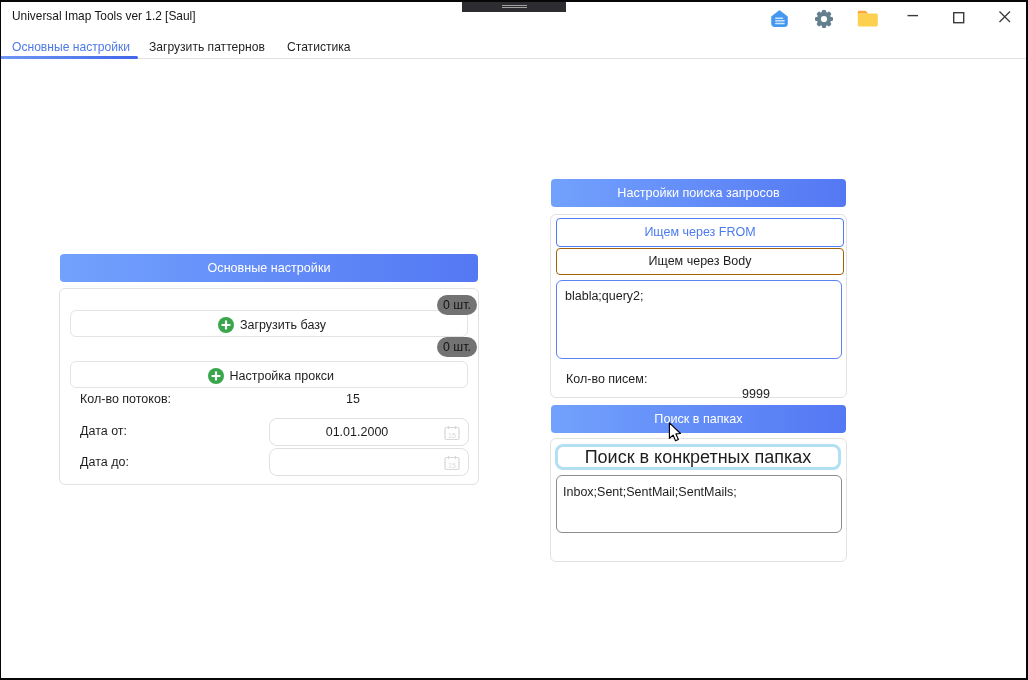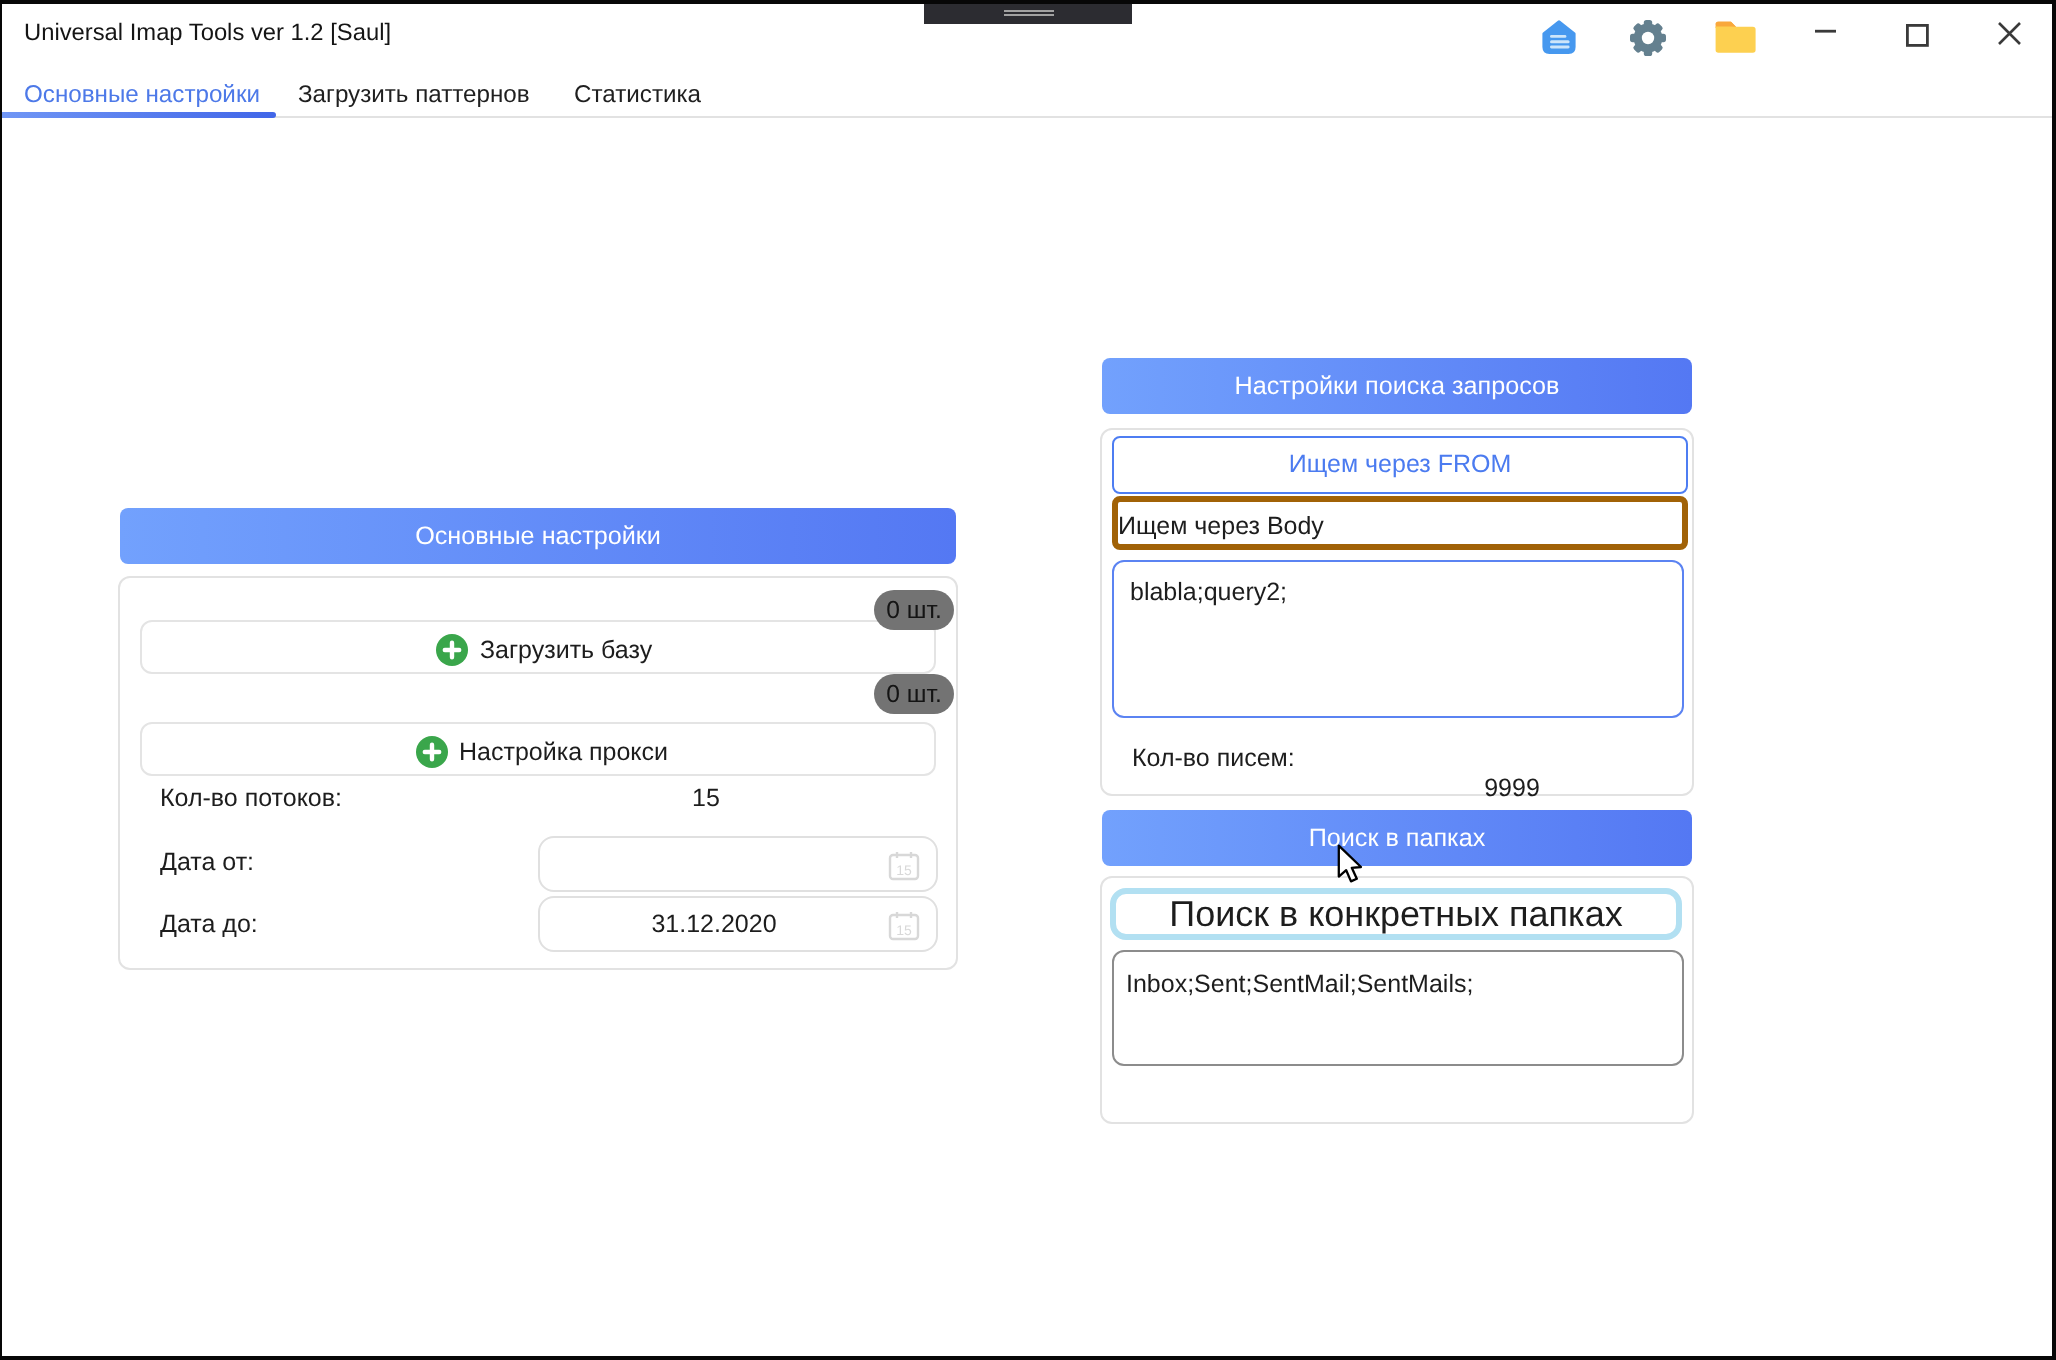--- a/index.html
+++ b/index.html
@@ -50,22 +50,22 @@
     position:absolute; border:1px solid #e0e0e0; border-radius:8px; background:#fff;
     font-size:12.5px; color:#1d1d1d;
   }
   .dinput .txt { position:absolute; left:0; right:24px; top:0; bottom:0; text-align:center; line-height:26px; }
   .cal { position:absolute; right:8px; top:6px; }
   .bluebox {
     position:absolute; border:1px solid #4d7df2; border-radius:4px; background:#fff;
     font-size:12.5px; color:#4b7bf0; text-align:center;
   }
   .graybox {
-    position:absolute; border:3px solid #a16207; border-radius:4px; background:#fff;
-    font-size:12.5px; color:#1d1d1d; 
+    position:absolute; border:1px solid #a16207; border-radius:4px; background:#fff;
+    font-size:12.5px; color:#1d1d1d; text-align:center;
   }
   .tarea1 {
     position:absolute; border:1px solid #5b83f2; border-radius:6px; background:#fff;
     font-size:12.5px; color:#1d1d1d; padding:8px 8px;
   }
   .cyanbtn {
     position:absolute; border:3px solid #b2e0f2; border-radius:8px; background:#fff;
     font-size:18px; color:#1d1d1d; text-align:center;
   }
   .tarea2 {
@@ -162,31 +162,31 @@
       <path d="M8 4.4 V11.6 M4.4 8 H11.6" stroke="#fff" stroke-width="2.2" stroke-linecap="round"></path>
     </svg>
     <span style="position:absolute;left:158.5px;top:7px;">Настройка прокси</span>
   </div>
 
   <div class="lbl" style="left:80px; top:392px;">Кол-во потоков:</div>
   <div class="val" style="left:333px; top:392px; width:40px;">15</div>
 
   <div class="lbl" style="left:80px; top:424px;">Дата от:</div>
   <div class="dinput" style="left:269px; top:418px; width:200px; height:28px;">
+    <div class="txt">01.01.2000</div>
     <svg class="cal" width="16" height="16" viewBox="0 0 16 16">
       <rect x="1" y="2.5" width="14" height="12" rx="1.5" fill="none" stroke="#d8d8d8" stroke-width="1.2"></rect>
       <line x1="4.5" y1="1" x2="4.5" y2="4" stroke="#d8d8d8" stroke-width="1.2"></line>
       <line x1="11.5" y1="1" x2="11.5" y2="4" stroke="#d8d8d8" stroke-width="1.2"></line>
       <text x="8" y="12.5" font-size="7" fill="#d8d8d8" text-anchor="middle" font-family="Liberation Sans">15</text>
     </svg>
   </div>
 
   <div class="lbl" style="left:80px; top:455px;">Дата до:</div>
   <div class="dinput" style="left:269px; top:448px; width:200px; height:28px;">
-    <div class="txt">31.12.2020</div>
     <svg class="cal" width="16" height="16" viewBox="0 0 16 16">
       <rect x="1" y="2.5" width="14" height="12" rx="1.5" fill="none" stroke="#d8d8d8" stroke-width="1.2"></rect>
       <line x1="4.5" y1="1" x2="4.5" y2="4" stroke="#d8d8d8" stroke-width="1.2"></line>
       <line x1="11.5" y1="1" x2="11.5" y2="4" stroke="#d8d8d8" stroke-width="1.2"></line>
       <text x="8" y="12.5" font-size="7" fill="#d8d8d8" text-anchor="middle" font-family="Liberation Sans">15</text>
     </svg>
   </div>
 
   <div class="hdr" style="left:551px; top:179px; width:295px;">Настройки поиска запросов</div>
   <div class="card" style="left:550px; top:214px; width:297px; height:184px;"></div>

